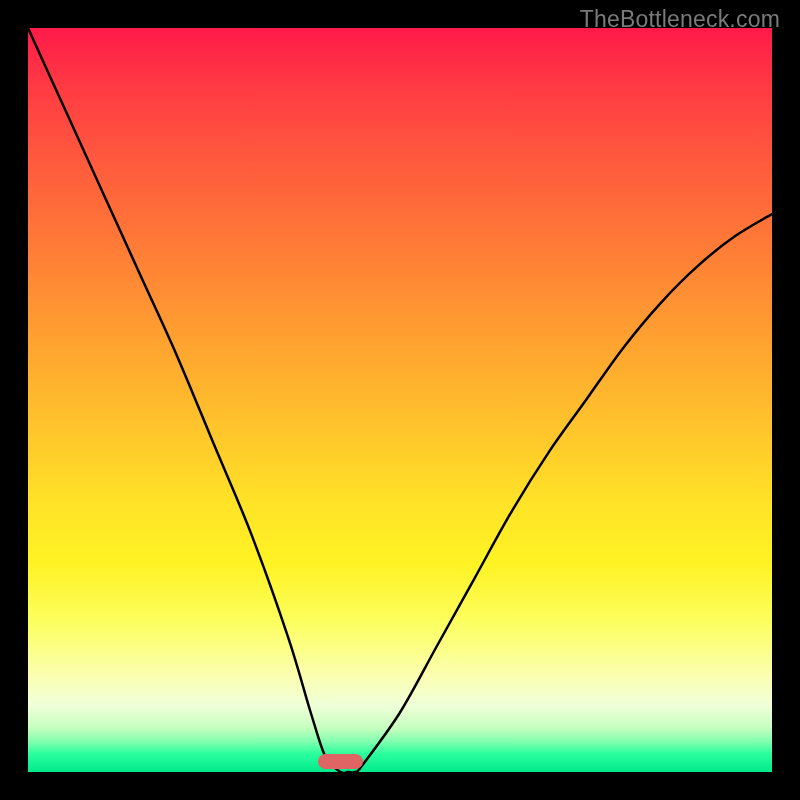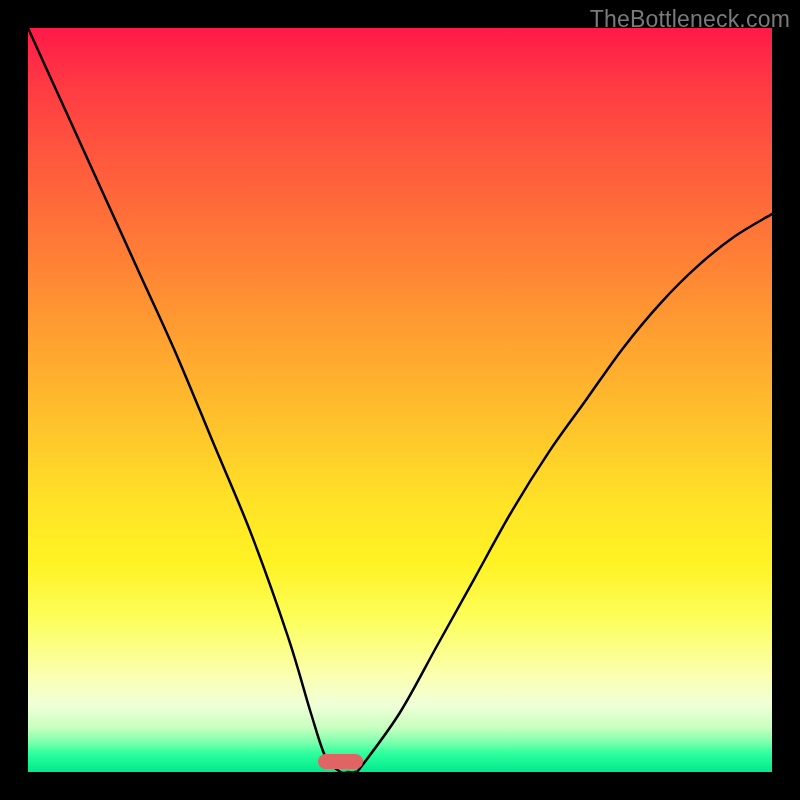--- a/index.html
+++ b/index.html
@@ -41,21 +41,21 @@
       #f0ffd8 91%,
       #c8ffc0 94%,
       #7dffad 96%,
       #2dff9e 97.5%,
       #00e98b 100%
     );
   }
   .watermark {
     position: absolute;
     top: 6px;
-    right: 10px;
+    right: 20px;
     color: #7a7a7a;
     font-size: 23px;
     font-weight: 500;
     letter-spacing: 0.2px;
     user-select: none;
     margin-left: 48px;
   }
   svg.curve {
     position: absolute;
     left: 0;

